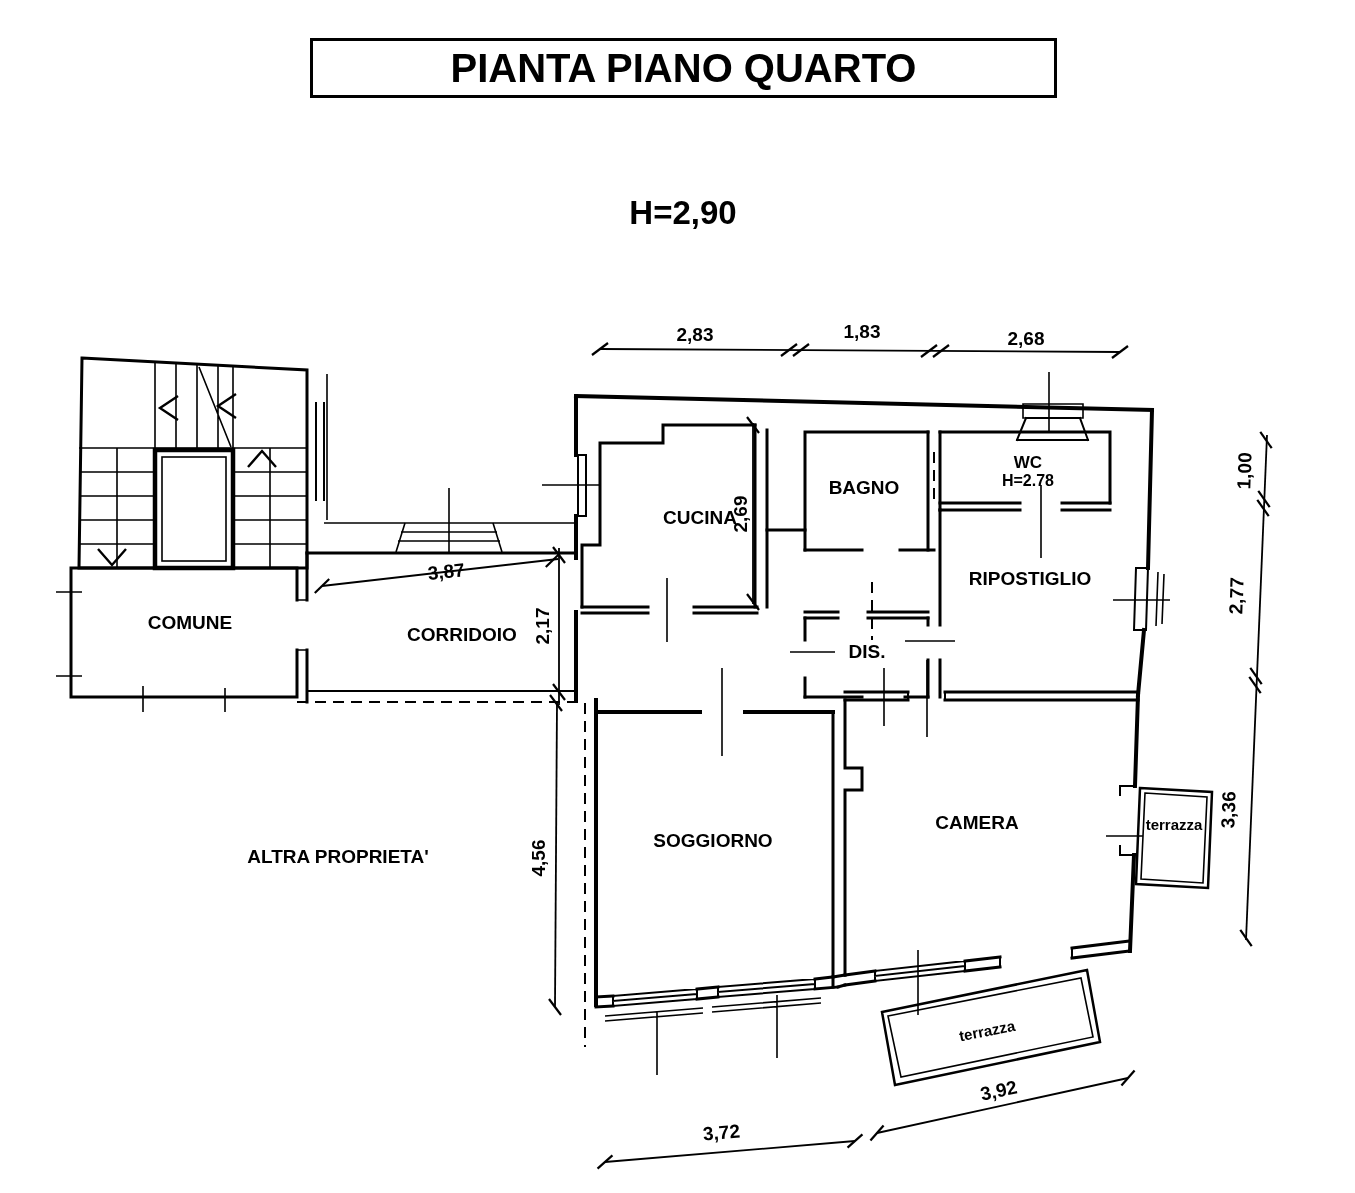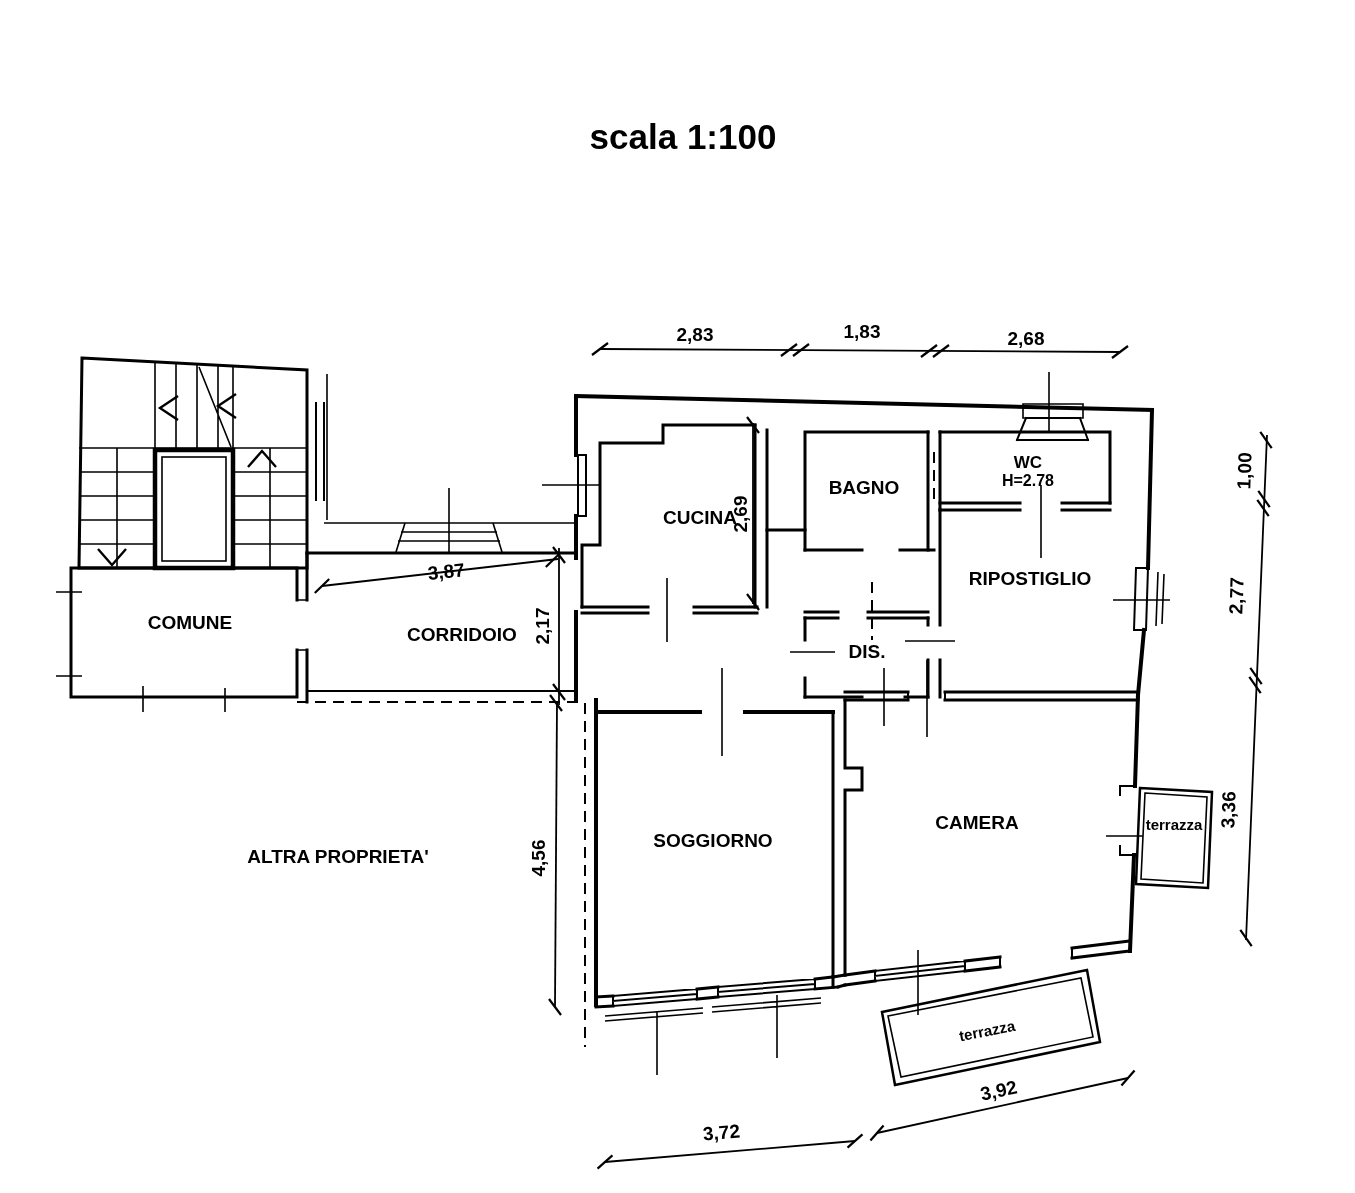--- a/index.html
+++ b/index.html
@@ -22,21 +22,24 @@
   .thin{stroke:#000;stroke-width:1.6;fill:none;stroke-linecap:butt;}
   .dash{stroke:#000;stroke-width:2;fill:none;stroke-dasharray:11 7;}
   .dim{stroke:#000;stroke-width:1.8;fill:none;}
   .arrow{stroke:#000;stroke-width:2.4;fill:none;stroke-linejoin:miter;}
 </style>
 </head>
 <body>
 
 <div class="page">
 
-  <div class="sub sub-scale">scala 1:100</div>
+  <div class="title-box">
+    <span>PIANTA PIANO QUARTO</span>
+  </div>
+  <div class="sub sub-hgt">H=2,90</div>
 
   <svg class="plan" width="1355" height="1193" viewBox="0 0 1355 1193">
     <defs>
       <g id="tk">
           <line x1="-8" y1="6" x2="8" y2="-6" stroke="#000" stroke-width="2.2"></line>
         </g>
     </defs>
 
     <g>
       <path class="w3" d="M82,358 L307,370 L307,568 L79,568 Z"></path>

